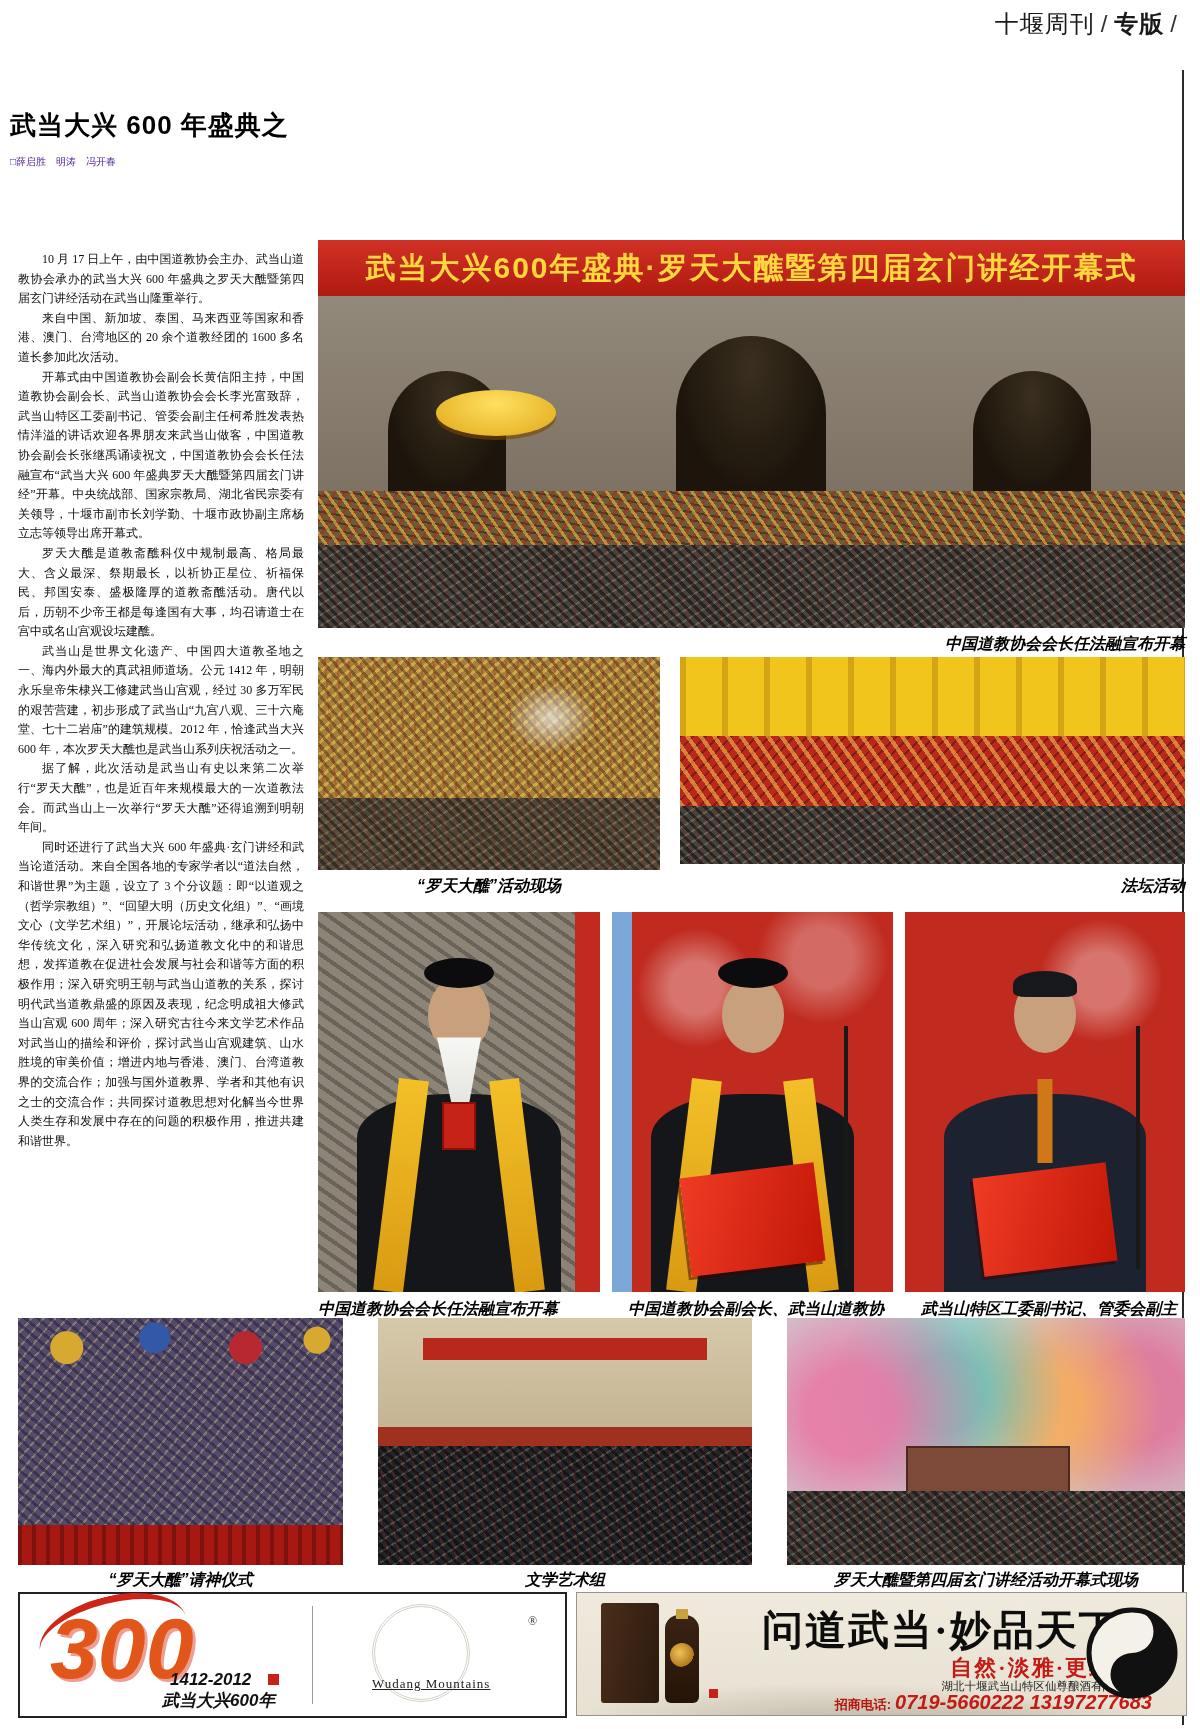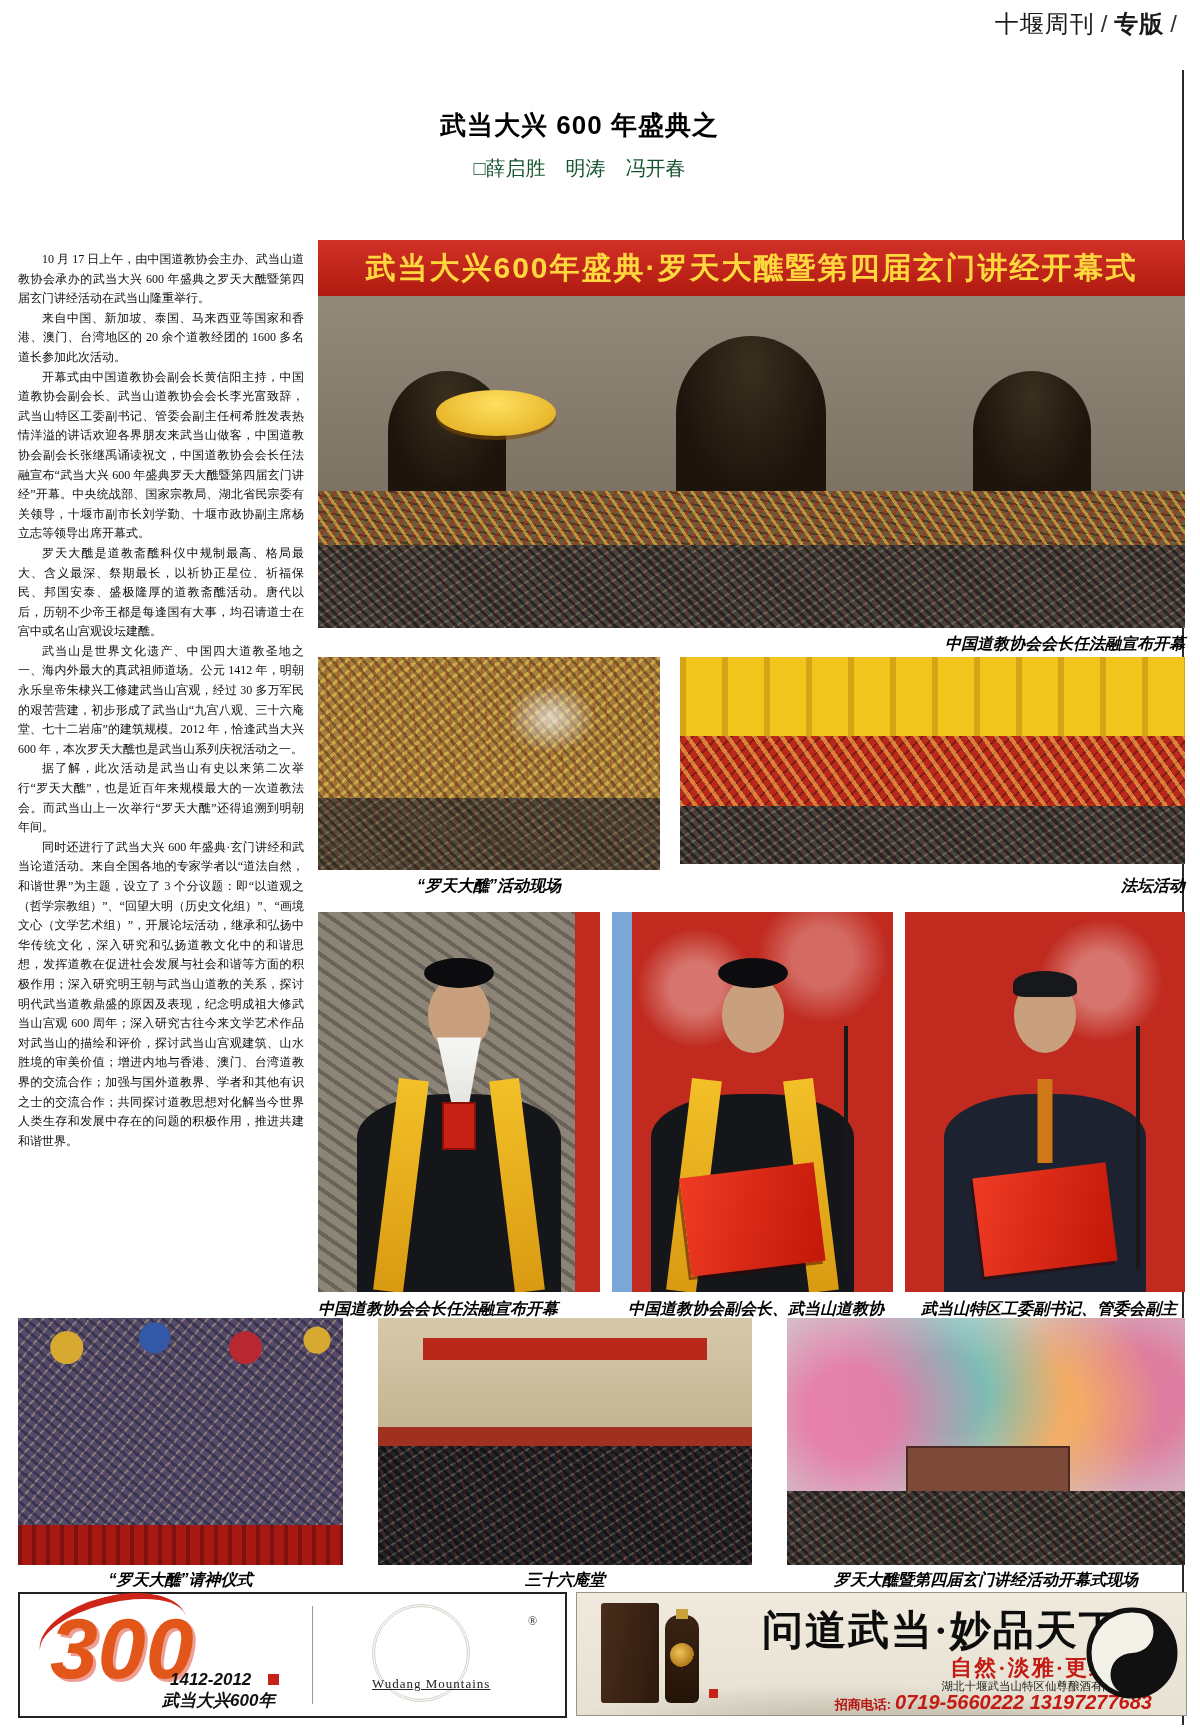--- a/index.html
+++ b/index.html
@@ -8,26 +8,26 @@
   .abs{position:absolute;}
 
   
   .masthead{top:8px;right:16px;font-family:"Liberation Sans","DejaVu Sans",sans-serif;
             font-size:24px;letter-spacing:1px;color:#1a1a1a;}
   .masthead .sec{font-weight:900;}
   .masthead .sl{font-weight:300;padding:0 6px;color:#333;}
   .rule-right{left:1182px;top:70px;width:2px;height:1655px;background:#2a2a2a;}
 
   
-  .head-block{left:32px;top:108px;width:1095px;text-align:center;
+  .head-block{left:10px;top:108px;width:1095px;
               font-family:"Liberation Sans","DejaVu Sans",sans-serif;}
   .kicker{font-size:26px;font-weight:700;color:#000;letter-spacing:1px;}
   .main-title{margin-top:8px;font-size:42px;font-weight:900;color:#000;letter-spacing:1px;
               white-space:nowrap;}
-  .byline{margin-top:12px;font-size:20px;color:#14532d;font-family:Liberation Sans, sans-serif;}
+  .byline{margin-top:12px;font-size:10px;color:#4c1d95;font-family:Liberation Sans, sans-serif;}
 
   
   .article{left:18px;top:250px;width:286px;font-size:12px;line-height:19.6px;
            text-align:justify;color:#0d0d0d;}
   .article p{margin:0;text-indent:2em;}
 
   
   .cap{position:absolute;font-family:"Liberation Sans","DejaVu Sans",sans-serif;
        font-weight:700;font-style:italic;font-size:16px;color:#000;line-height:20px;}
 
@@ -189,21 +189,21 @@
     <div class="layer" style="left:0;right:0;bottom:0;height:16%;background:#a81812;background-image:repeating-linear-gradient(90deg,rgba(0,0,0,.25) 0 4px,transparent 4px 14px);"></div>
   </div>
   <div class="cap" style="left:18px;top:1570px;width:325px;text-align:center;">“罗天大醮”请神仪式</div>
 
   <div class="fig" style="left:378px;top:1318px;width:374px;height:247px;">
     <div class="layer" style="left:0;right:0;top:0;height:44%;background:linear-gradient(#d6c9aa,#c4b493);"></div>
     <div class="layer" style="left:12%;right:12%;top:8%;height:9%;background:#b8291c;"></div>
     <div class="layer" style="left:0;right:0;top:44%;height:8%;background:#a03020;"></div>
     <div class="layer speck-dark" style="left:0;right:0;bottom:0;height:48%;background-color:#23242a;"></div>
   </div>
-  <div class="cap" style="left:378px;top:1570px;width:374px;text-align:center;">三十六庵堂</div>
+  <div class="cap" style="left:378px;top:1570px;width:374px;text-align:center;">文学艺术组</div>
 
   <div class="fig" style="left:787px;top:1318px;width:398px;height:247px;background-color:#ccd6d6;background-image:radial-gradient(circle at 16% 38%,rgba(232,120,165,.9) 0 12%,transparent 38%),radial-gradient(circle at 40% 30%,rgba(110,190,185,.9) 0 13%,transparent 40%),radial-gradient(circle at 65% 36%,rgba(245,175,95,.9) 0 12%,transparent 38%),radial-gradient(circle at 88% 32%,rgba(225,110,150,.85) 0 12%,transparent 38%);">
     <div class="layer" style="left:30%;top:52%;width:40%;height:18%;background:#7d4a3a;border:2px solid #4a2a20;"></div>
     <div class="layer speck-dark" style="left:0;right:0;bottom:0;height:30%;background-color:#3c3a38;"></div>
   </div>
   <div class="cap" style="left:787px;top:1570px;width:398px;text-align:center;">罗天大醮暨第四届玄门讲经活动开幕式现场</div>
 
   <div class="abs adbox" style="left:18px;top:1592px;width:545px;height:122px;">
     <div class="abs ad-arc" style="left:18px;top:2px;"></div>
     <div class="abs ad-600" style="left:30px;top:14px;">300</div>

